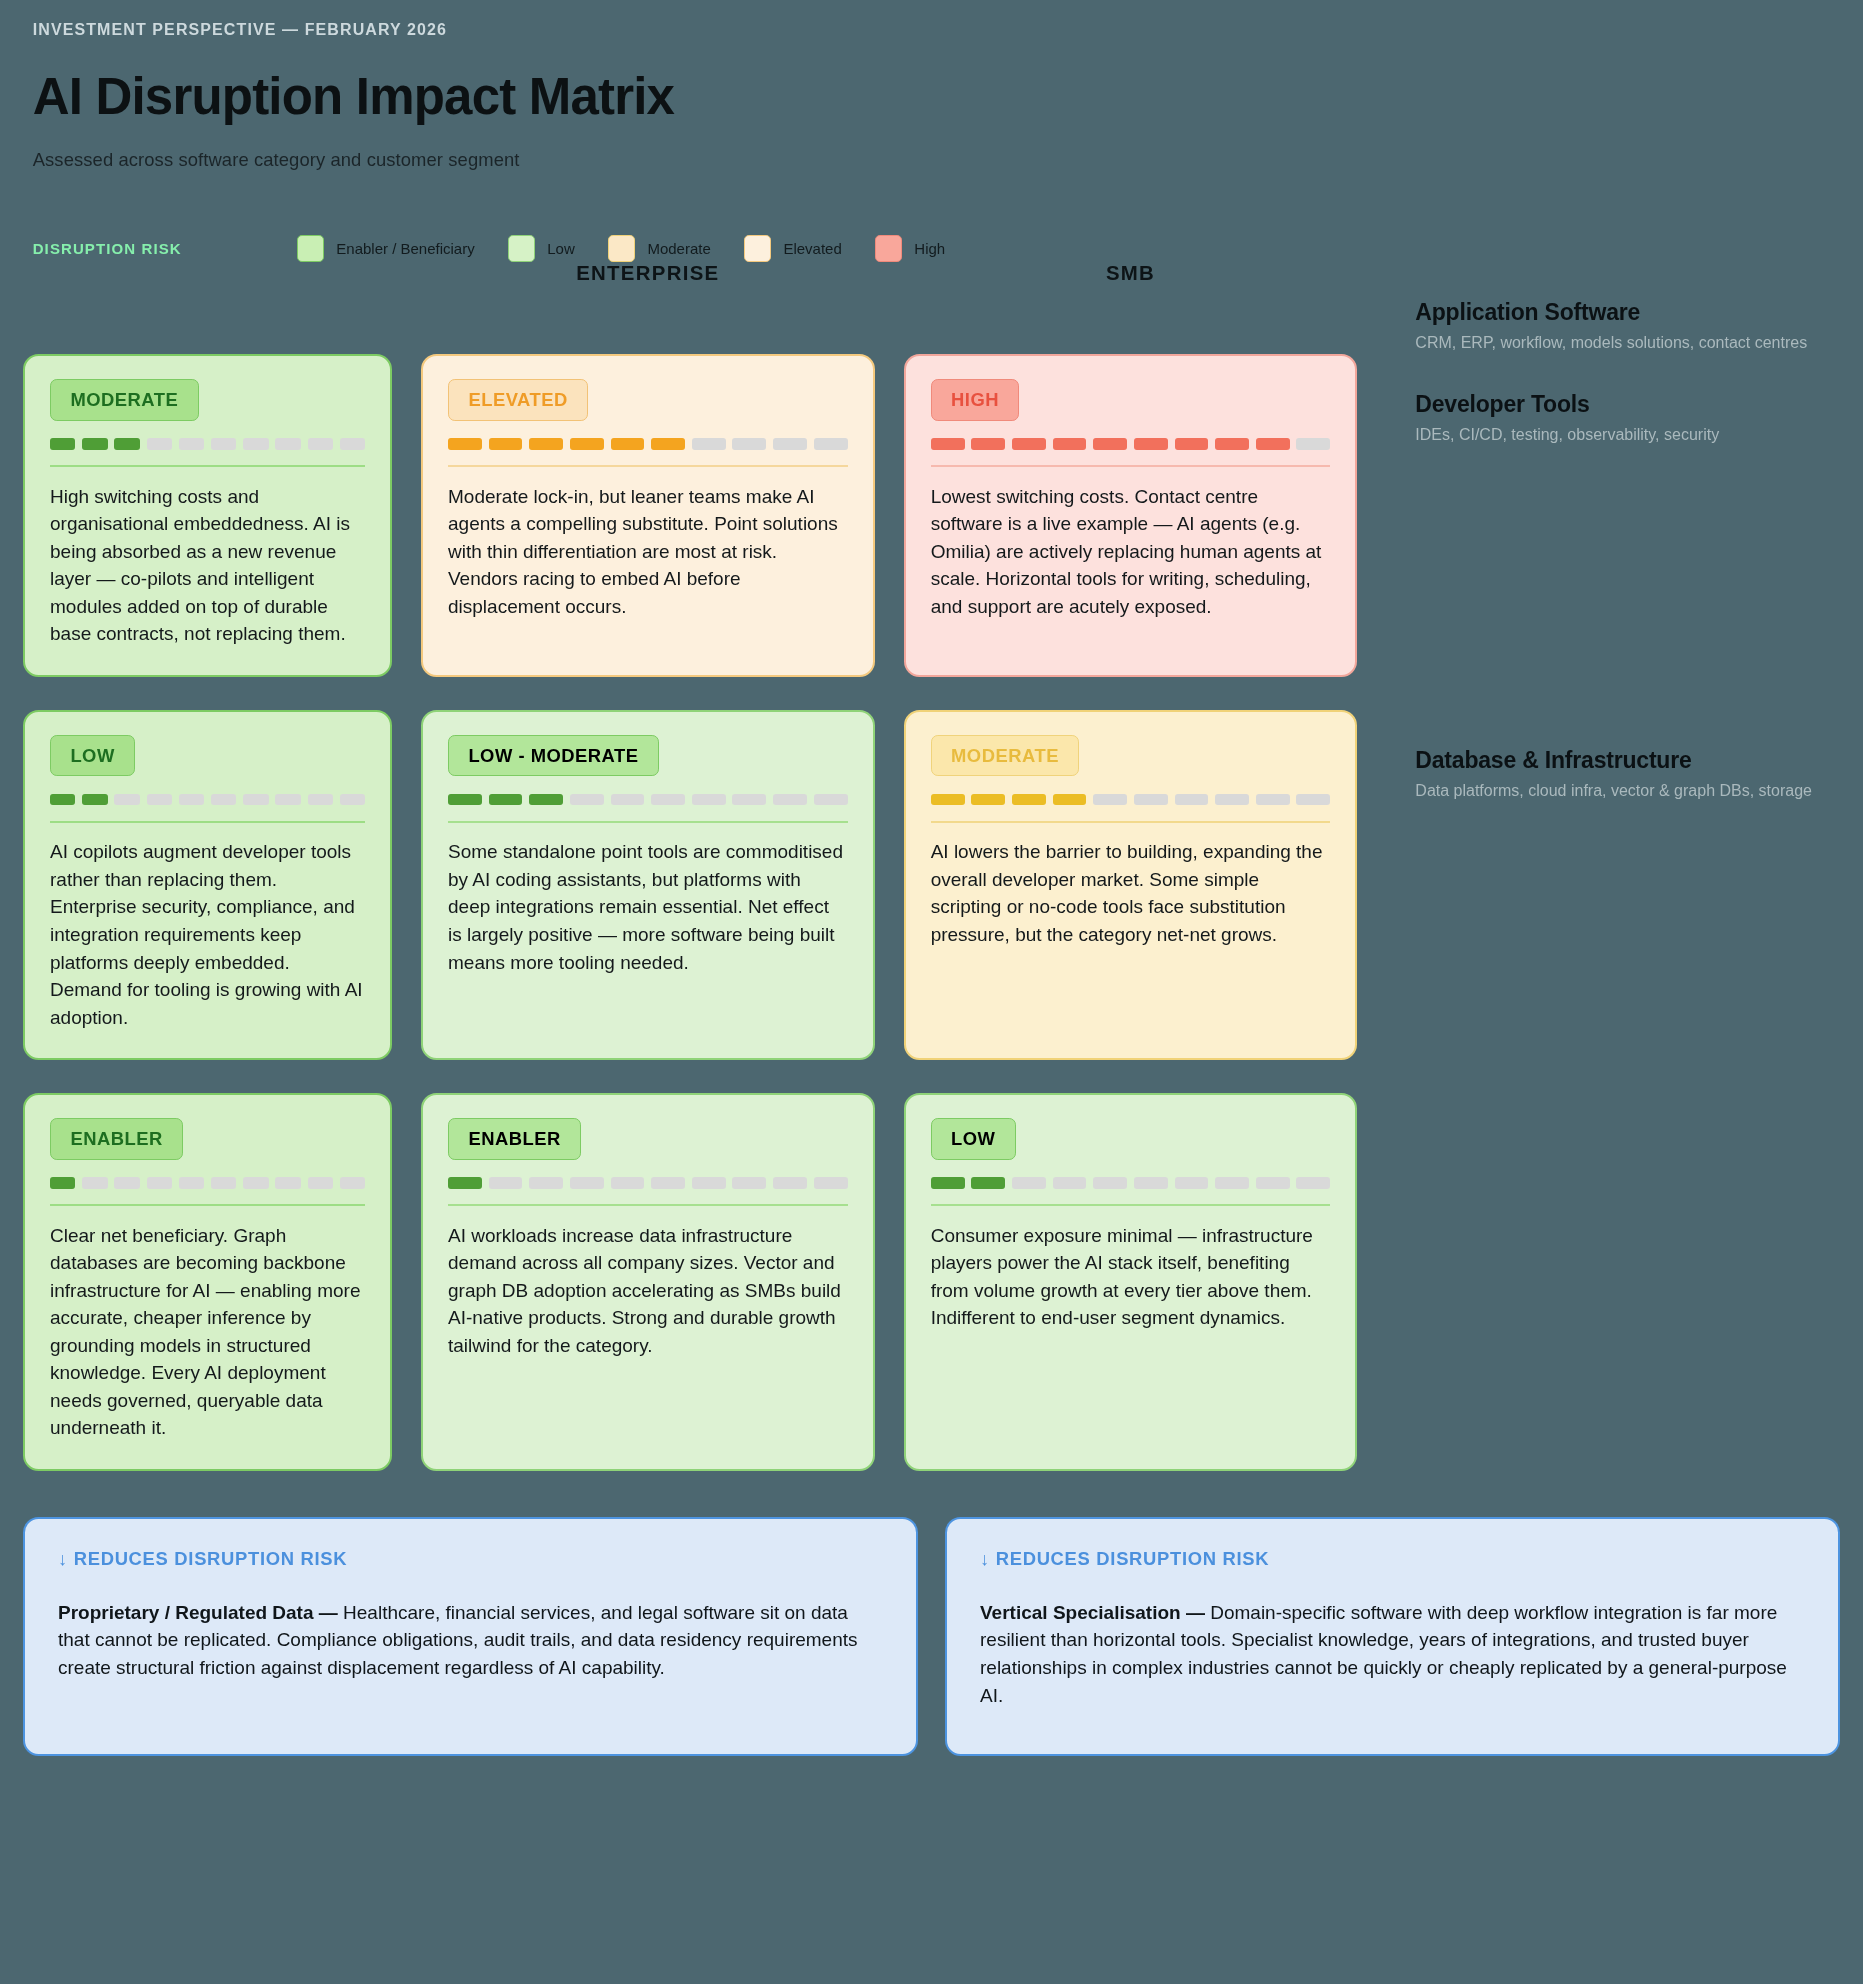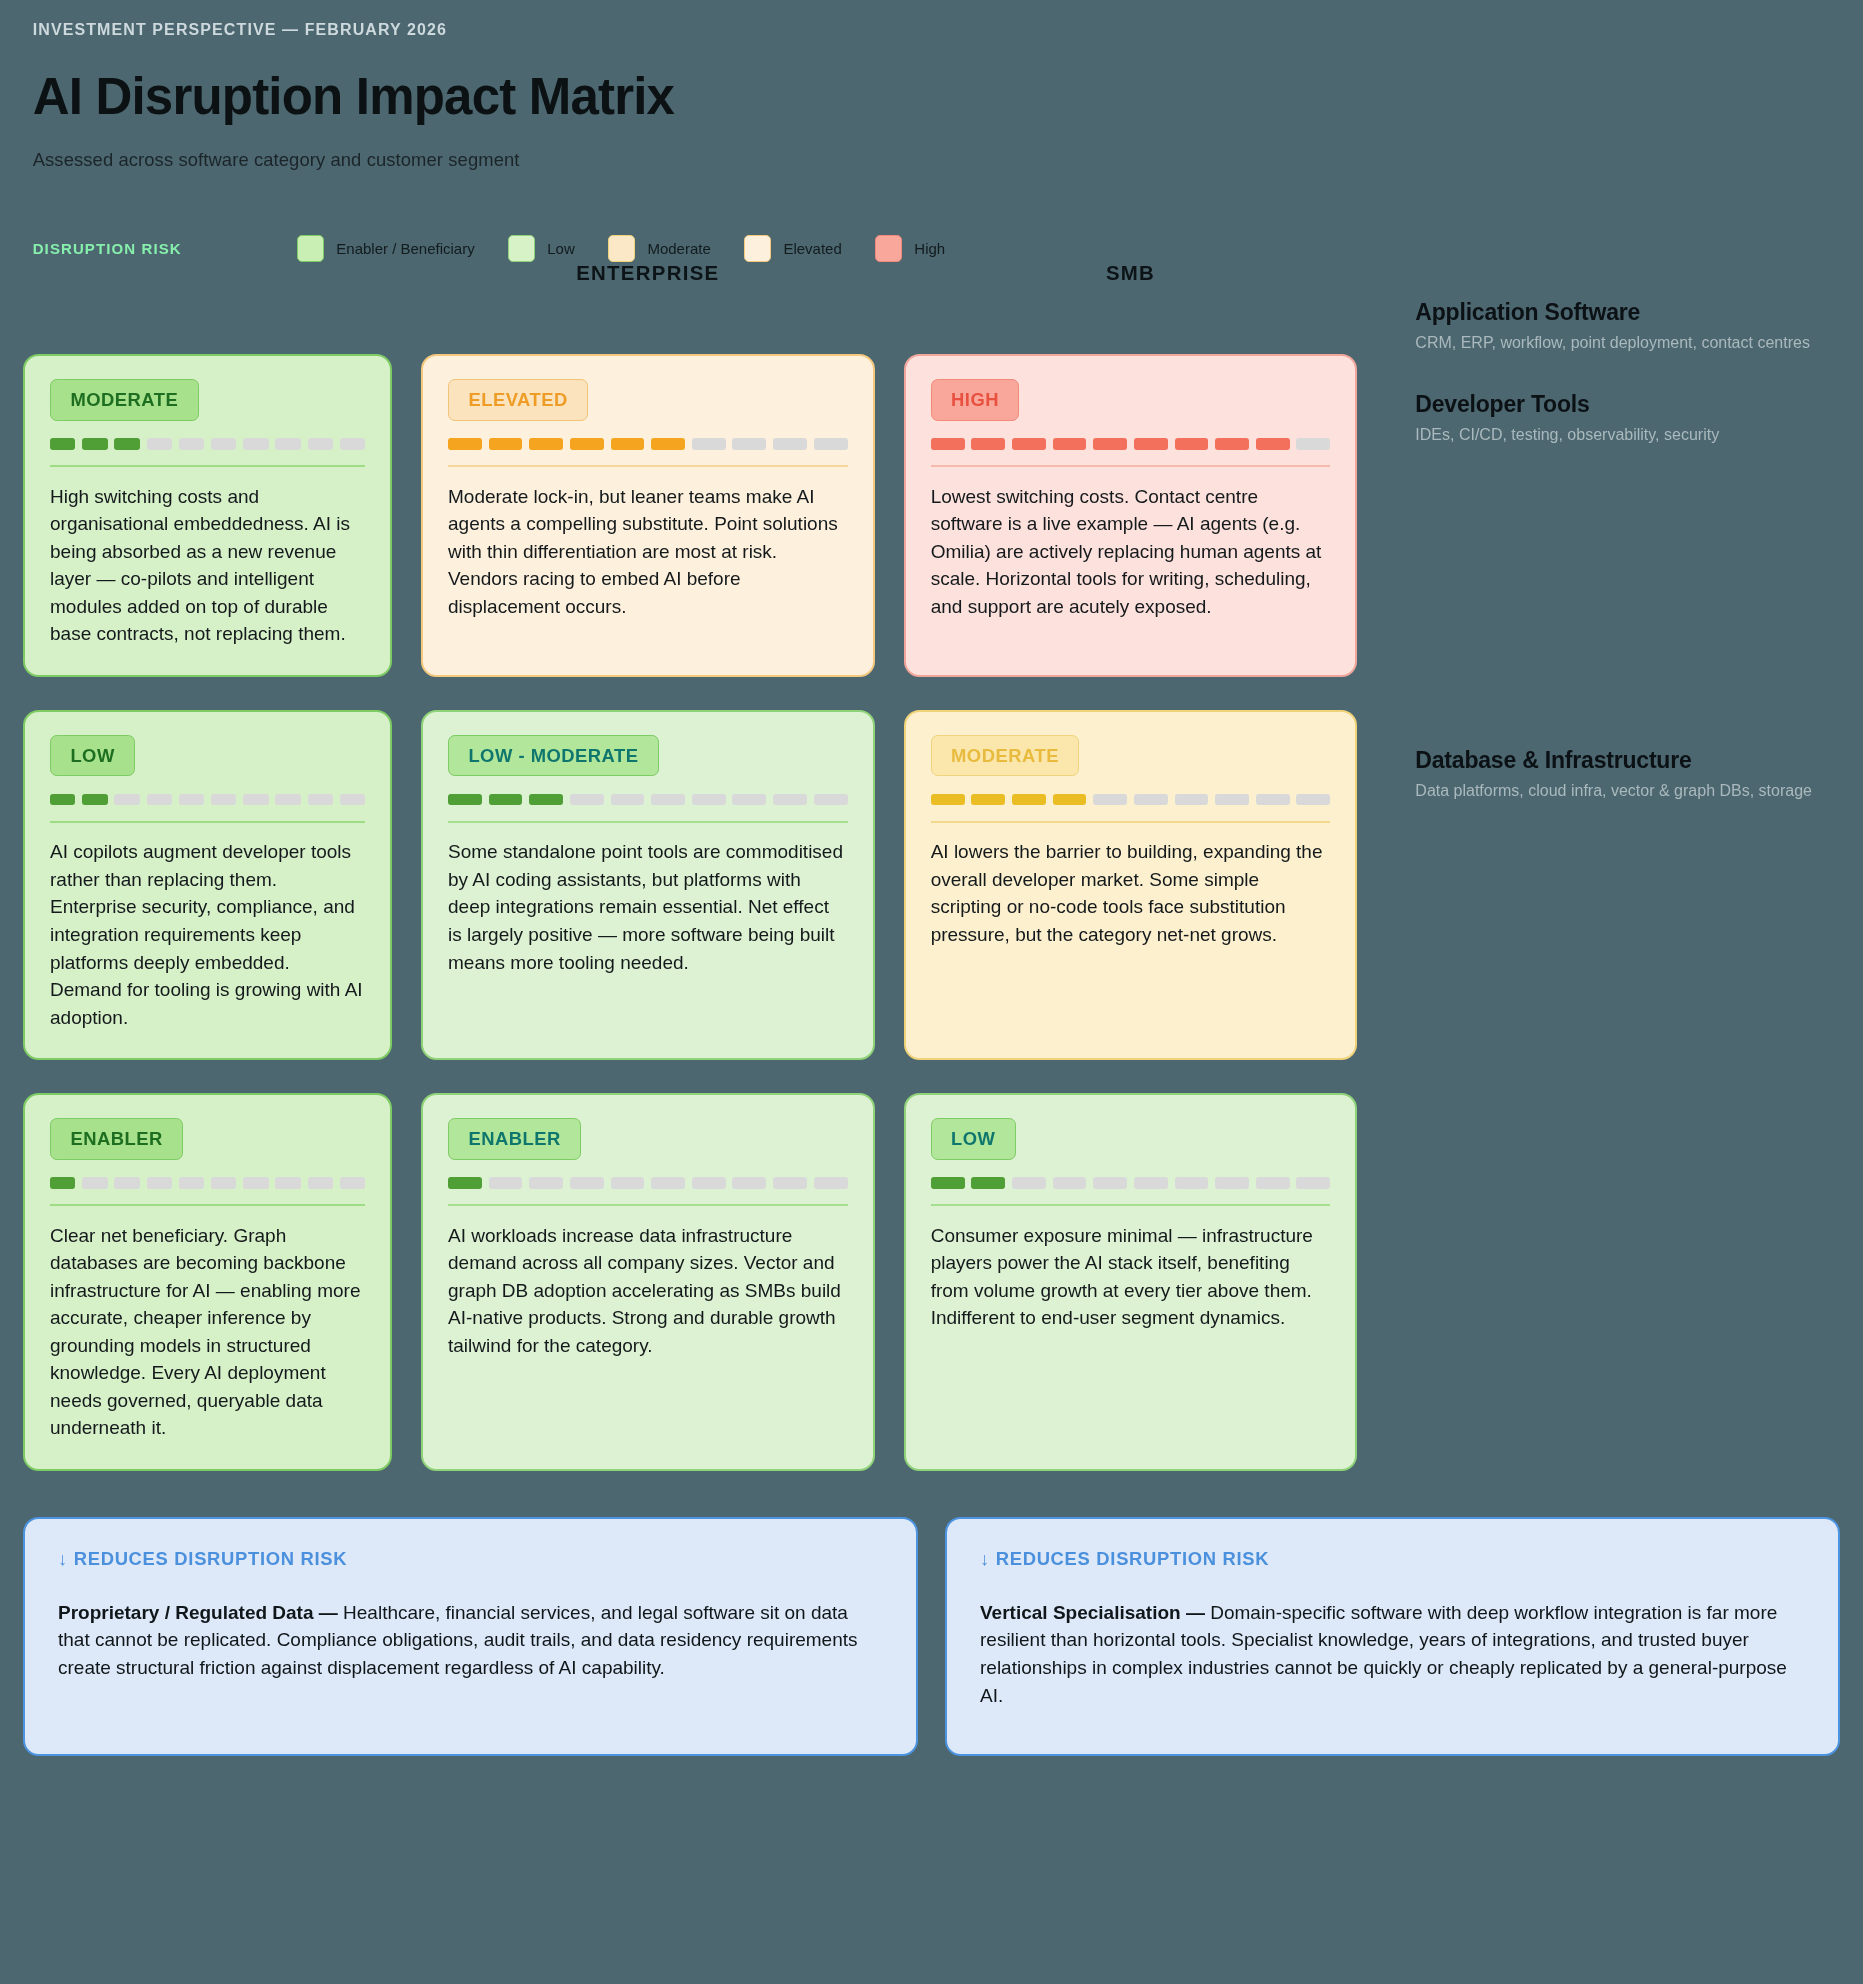--- a/index.html
+++ b/index.html
@@ -140,21 +140,21 @@
     color:#14191b;
   }
 
   
   .t-green  { background:#d6f0c8; border-color:#7dcb63; }
   .t-green  .badge{ background:#a8e18c; border-color:#7dcb63; color:#1d6e20; }
   .t-green  .seg.on{ background:#4f9e36; }
   .t-green  .divider{ background:#9ddd85; }
 
   .t-lgreen { background:#ddf2d3; border-color:#8fd378; }
-  .t-lgreen .badge{ background:#b2e69a; border-color:#7dcb63; color:#0f766e; }
+  .t-lgreen .badge{ background:#b2e69a; border-color:#7dcb63; color:#000000; }
   .t-lgreen .seg.on{ background:#4f9e36; }
   .t-lgreen .divider{ background:#a6e08f; }
 
   .t-orange { background:#fdf0dd; border-color:#f4c97e; }
   .t-orange .badge{ background:#fbe3bd; border-color:#f2c276; color:#ef9c27; }
   .t-orange .seg.on{ background:#f4a41f; }
   .t-orange .divider{ background:#f5d79c; }
 
   .t-yellow { background:#fcf0cf; border-color:#f0d278; }
   .t-yellow .badge{ background:#fbe7ab; border-color:#f0d37b; color:#e8bb3e; }
@@ -230,21 +230,21 @@
         </div>
       </div>
   </div>
 
   <div class="matrix" id="matrix">
       <div></div>
       <div class="col-head">ENTERPRISE</div>
       <div class="col-head">SMB</div>
       <div class="row-label">
         <h3>Application Software</h3>
-        <p>CRM, ERP, workflow, point deployment, contact centres</p>
+        <p>CRM, ERP, workflow, models solutions, contact centres</p>
       </div>
       <div class="card t-green"><div class="badge">MODERATE</div><div class="meter">
           <span class="seg on"></span>
           <span class="seg on"></span>
           <span class="seg on"></span>
           <span class="seg"></span>
           <span class="seg"></span>
           <span class="seg"></span>
           <span class="seg"></span>
           <span class="seg"></span>

